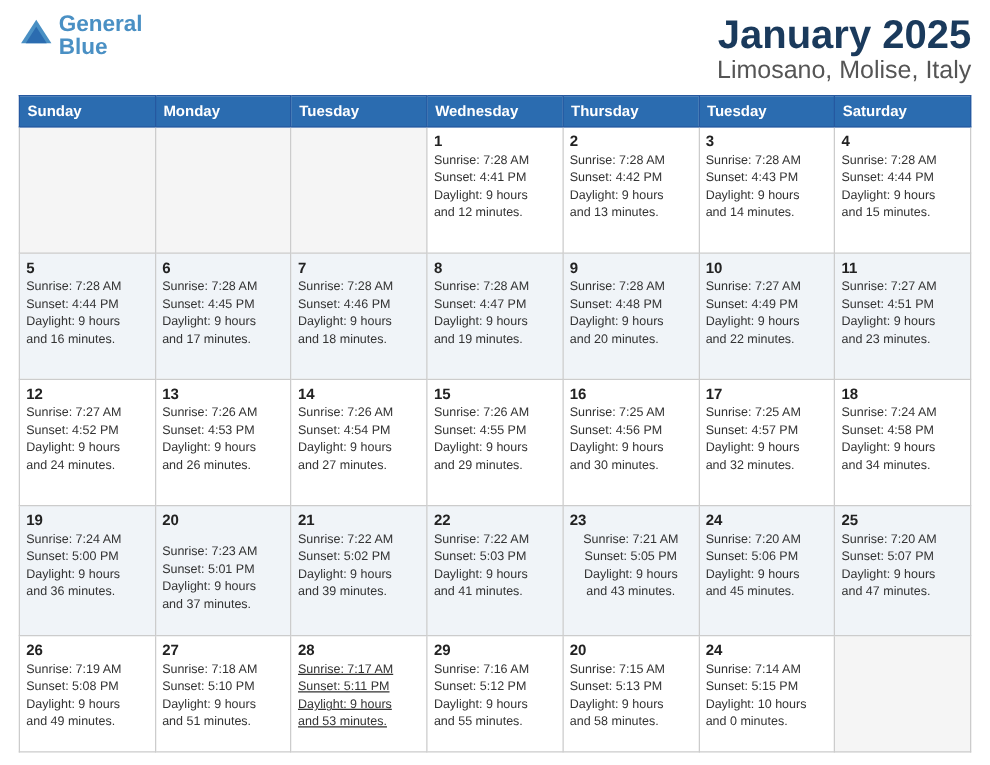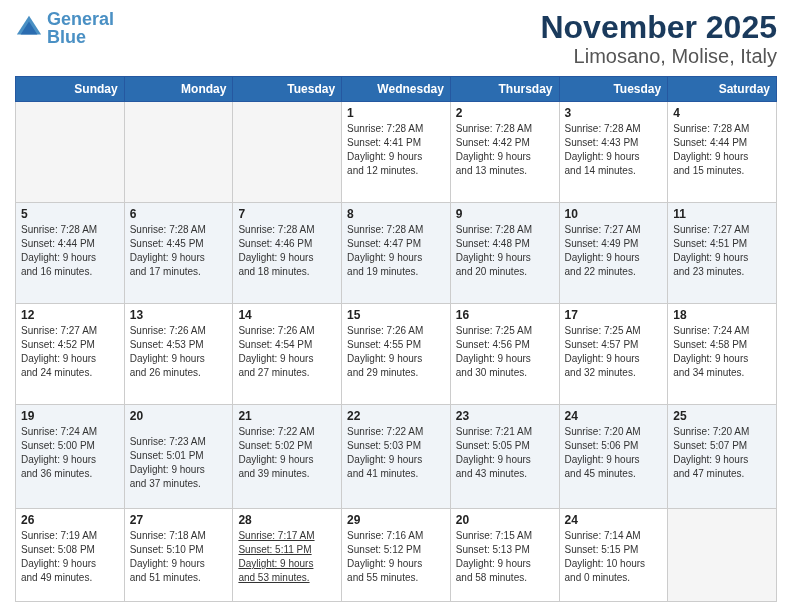--- a/index.html
+++ b/index.html
@@ -57,21 +57,21 @@
     .calendar {
       flex: 1;
       border: 1px solid #ccc;
       border-collapse: collapse;
       width: 100%;
       table-layout: fixed;
     }
     .calendar th {
       background: #2b6cb0;
       color: #fff;
-      text-align: right;
+      text-align: left;
       padding: 5px 6px;
       font-size: 12px;
       font-weight: bold;
       border: 1px solid #2558a0;
     }
     .calendar td {
       border: 1px solid #ccc;
       vertical-align: top;
       padding: 4px 5px;
       font-size: 10px;
@@ -111,21 +111,21 @@
         <polygon points="15,8 24,22 6,22" fill="#2b6cb0"></polygon>
       </svg>
       <div>
         <div class="logo-text">
           <span>General</span><br>
           <span style="color:#4a90c4;">Blue</span>
         </div>
       </div>
     </div>
     <div class="title-area">
-      <div class="month-title">November 2025</div>
+      <div class="month-title">January 2025</div>
       <div class="location">Limosano, Molise, Italy</div>
     </div>
   </div>
 
   <table class="calendar">
     <thead>
       <tr>
         <th>Sunday</th>
         <th>Monday</th>
         <th>Tuesday</th>
@@ -295,21 +295,21 @@
           </td>
           <td>
             <div class="day-number">22</div>
             <div class="day-info" style="white-space: pre-line;">Sunrise: 7:22 AM
 Sunset: 5:03 PM
 Daylight: 9 hours
 and 41 minutes.</div>
           </td>
           <td>
             <div class="day-number">23</div>
-            <div class="day-info" style="white-space: pre-line;">Sunrise: 7:21 AM
+            <div class="day-info" style="white-space: pre-line; text-align: center;">Sunrise: 7:21 AM
 Sunset: 5:05 PM
 Daylight: 9 hours
 and 43 minutes.</div>
           </td>
           <td>
             <div class="day-number">24</div>
             <div class="day-info" style="white-space: pre-line;">Sunrise: 7:20 AM
 Sunset: 5:06 PM
 Daylight: 9 hours
 and 45 minutes.</div>

